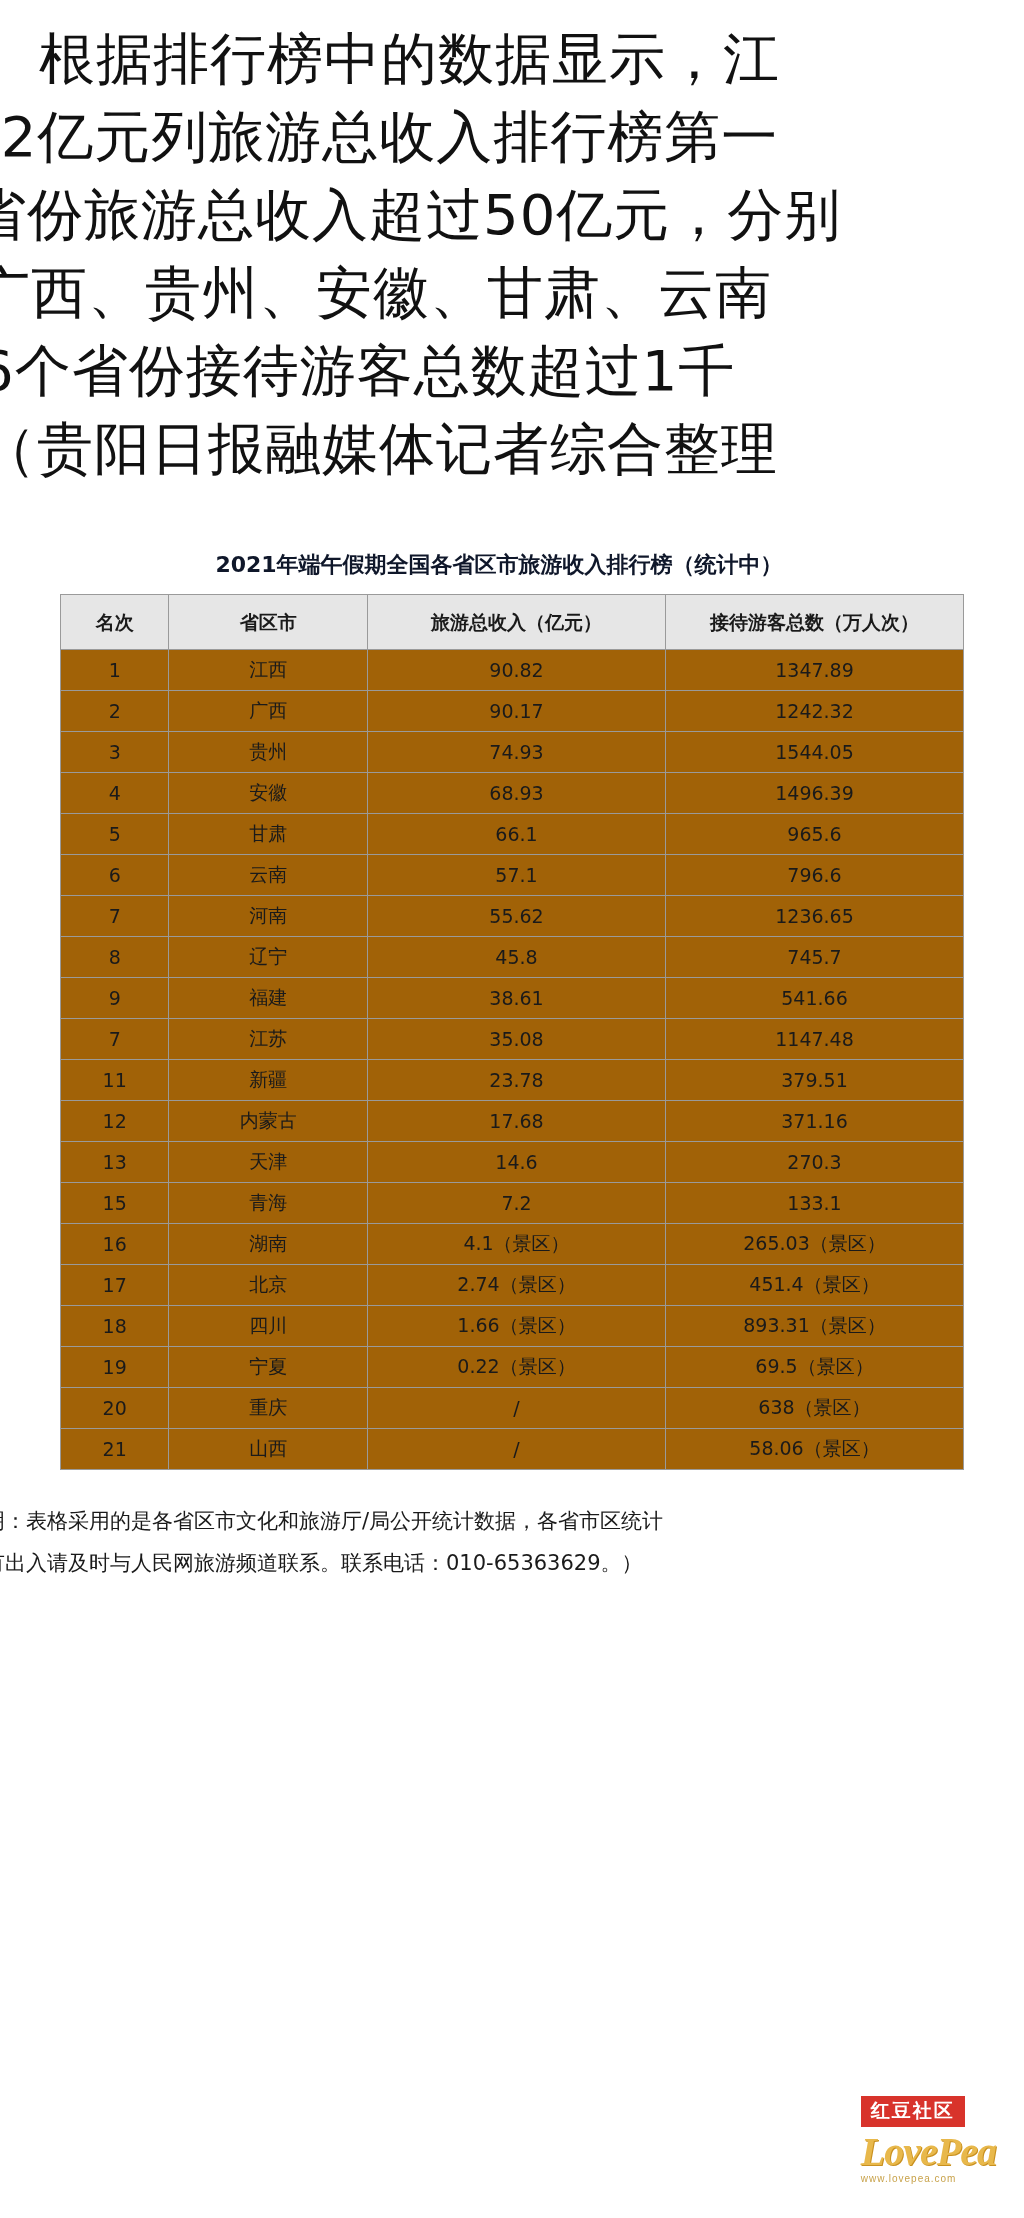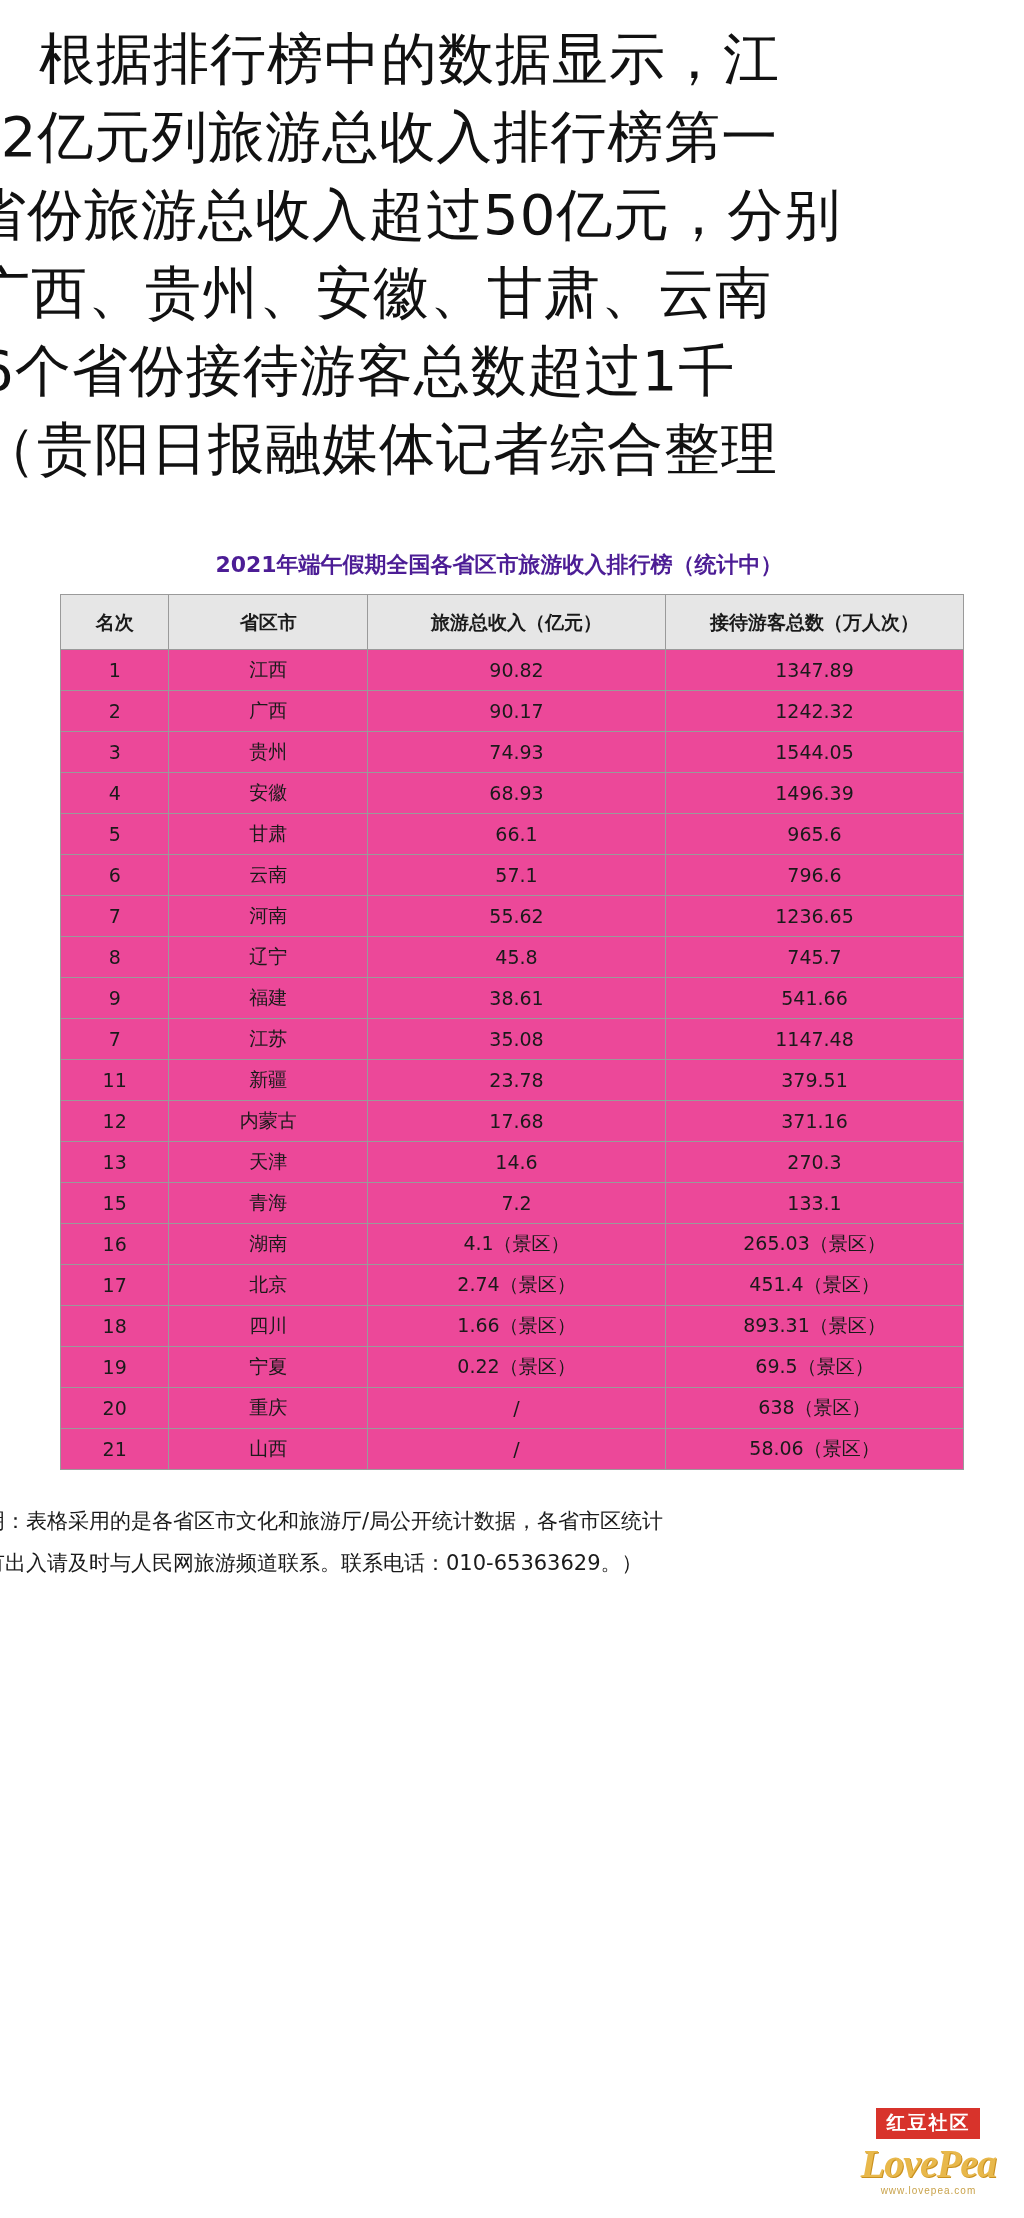--- a/index.html
+++ b/index.html
@@ -39,28 +39,28 @@
   
   .table-block {
     margin-top: 62px;
     padding: 0 60px;
   }
   .table-title {
     text-align: center;
     font-family: "DejaVu Sans", sans-serif;
     font-weight: bold;
     font-size: 22px;
-    color: #4c1d95;
+    color: #0f172a;
     margin-bottom: 14px;
     margin-left: -26px;
   }
   table.rank-table {
     border-collapse: collapse;
     width: 100%;
-    background: #ec4899;
+    background: #a16207;
     table-layout: fixed;
   }
   table.rank-table th,
   table.rank-table td {
     border: 1px solid #9a9a9a;
     font-family: "DejaVu Sans", sans-serif;
     text-align: center;
     vertical-align: middle;
   }
   table.rank-table thead th {
@@ -91,22 +91,22 @@
     color: #1a1a1a;
     white-space: nowrap;
     overflow: hidden;
   }
   .footnote .fn-line { margin-left: -16px; }
 
   
   .watermark {
     position: absolute;
     right: 28px;
-    bottom: 22px;
-    text-align: center;
+    bottom: 34px;
+    text-align: left;
     user-select: none;
   }
   .wm-top {
     display: inline-block;
     background: #d8332b;
     color: #ffffff;
     font-family: "DejaVu Sans", sans-serif;
     font-size: 19px;
     font-weight: bold;
     padding: 2px 10px 3px 10px;

